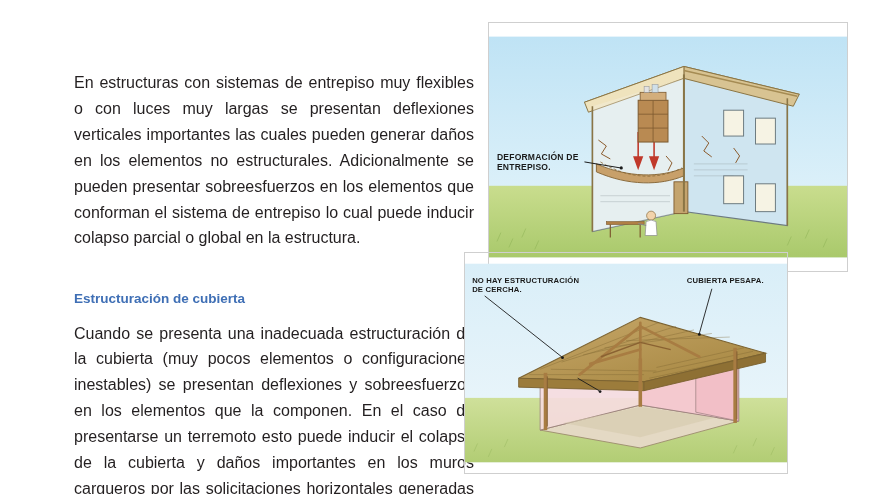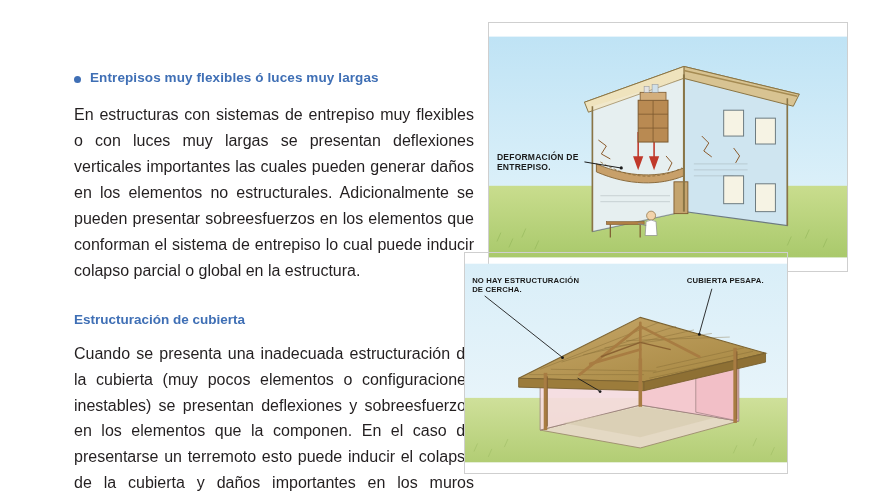--- a/index.html
+++ b/index.html
@@ -44,21 +44,21 @@
     color: #3f6fb5;
     font-size: 13.5px;
     font-weight: bold;
     line-height: 1.2;
     letter-spacing: .1px;
   }
   .sub-heading {
     color: #3f6fb5;
     font-size: 13.5px;
     font-weight: bold;
-    margin: 0 0 13px 0;
+    margin: 12px 0 13px 0;
     line-height: 1.2;
   }
   p.body {
     margin: 0 0 15px 0;
     font-size: 16px;
     line-height: 1.62;
     color: #231f20;
     text-align: justify;
   }
   p.body:last-child { margin-bottom: 16px; }
@@ -93,24 +93,20 @@
     letter-spacing: .2px;
   }
 </style>
 </head>
 <body>
 
 <div class="page">
 
   <div class="text-col">
 
-    <div class="bullet-heading">
-      <span class="bullet-dot"></span>
-      <span class="h-text">Entrepisos muy flexibles ó luces muy largas</span>
-    </div>
 
     <p class="body">En estructuras con sistemas de entrepiso muy flexibles o con luces muy largas se presentan deflexiones verticales importantes las cuales pueden generar daños en los elementos no estructurales. Adicionalmente se pueden presentar sobreesfuerzos en los elementos que conforman el sistema de entrepiso lo cual puede inducir colapso parcial o global en la estructura.</p>
 
     <div class="spacer-16"></div>
 
     <div class="sub-heading">Estructuración de cubierta</div>
 
     <p class="body">Cuando se presenta una inadecuada estructuración de la cubierta (muy pocos elementos o configuraciones inestables) se presentan deflexiones y sobreesfuerzos en los elementos que la componen. En el caso de presentarse un terremoto esto puede inducir el colapso de la cubierta y daños importantes en los muros cargueros por las solicitaciones horizontales generadas por las fuerzas laterales. Las edificaciones con cubiertas pesadas y mal estructuradas son muy susceptibles a colapsar cuando se presenta un sismo.</p>
   </div>
 

